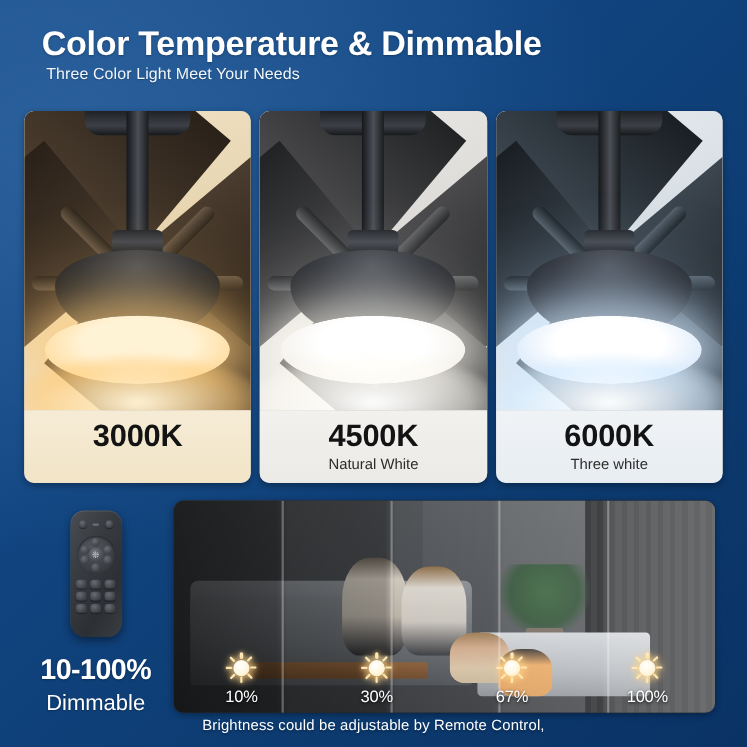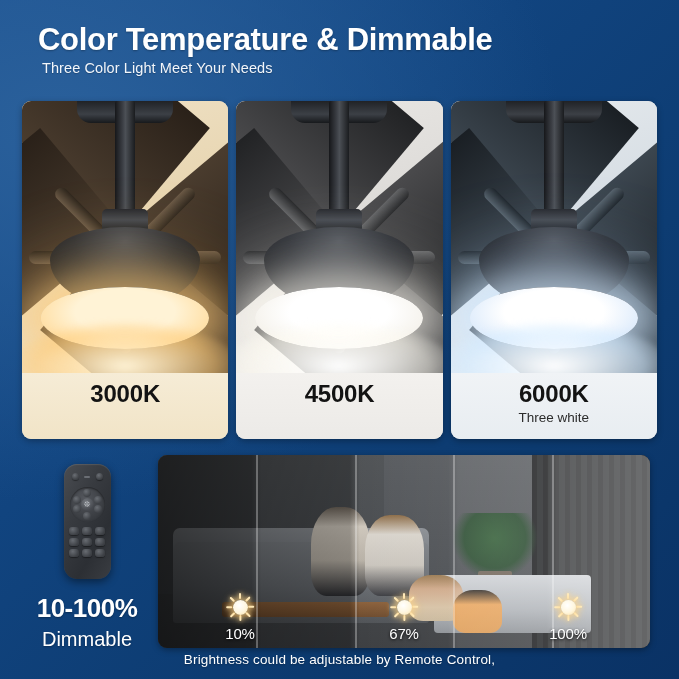--- a/index.html
+++ b/index.html
@@ -154,21 +154,21 @@
   
   .temp-caption {
     position: absolute;
     left: 0; right: 0; bottom: 0;
     height: 66px;
     background: var(--capBg);
     text-align: center;
     padding-top: 7px;
   }
   .kelvin {
-    font-size: 24px;
+    font-size: 28px;
     font-weight: bold;
     color: #131313;
     letter-spacing: -0.2px;
     line-height: 1.15;
   }
   .tname {
     font-size: 13.5px;
     color: #2c2c2c;
     line-height: 1.5;
   }
@@ -522,20 +522,21 @@
         <div class="blade-arm" style="transform:rotate(315deg)"></div>
         <div class="canopy"></div>
         <div class="downrod"></div>
         <div class="collar"></div>
         <div class="motor"></div>
         <div class="lamp"></div>
         <div class="floor-glow"></div>
       </div>
       <div class="temp-caption">
         <div class="kelvin">4500K</div>
+        <div class="tname">Natural White</div>
       </div>
     </div>
 
     <div class="temp-panel p-cool">
       <div class="fan-scene">
         <div class="ceiling"></div>
         <div class="wedge w1"></div>
         <div class="wedge w2"></div>
         <div class="wedge w3"></div>
         <div class="wedge w4"></div>
@@ -640,20 +641,34 @@
           <div class="ray" style="transform:rotate(0deg)   translateY(-14px)"></div>
           <div class="ray" style="transform:rotate(45deg)  translateY(-14px)"></div>
           <div class="ray" style="transform:rotate(90deg)  translateY(-14px)"></div>
           <div class="ray" style="transform:rotate(135deg) translateY(-14px)"></div>
           <div class="ray" style="transform:rotate(180deg) translateY(-14px)"></div>
           <div class="ray" style="transform:rotate(225deg) translateY(-14px)"></div>
           <div class="ray" style="transform:rotate(270deg) translateY(-14px)"></div>
           <div class="ray" style="transform:rotate(315deg) translateY(-14px)"></div>
           <div class="sun-core"></div>
         </div>
+        <div class="pct">30%</div>
+      </div>
+      <div class="step">
+        <div class="sun">
+          <div class="ray" style="transform:rotate(0deg)   translateY(-14px)"></div>
+          <div class="ray" style="transform:rotate(45deg)  translateY(-14px)"></div>
+          <div class="ray" style="transform:rotate(90deg)  translateY(-14px)"></div>
+          <div class="ray" style="transform:rotate(135deg) translateY(-14px)"></div>
+          <div class="ray" style="transform:rotate(180deg) translateY(-14px)"></div>
+          <div class="ray" style="transform:rotate(225deg) translateY(-14px)"></div>
+          <div class="ray" style="transform:rotate(270deg) translateY(-14px)"></div>
+          <div class="ray" style="transform:rotate(315deg) translateY(-14px)"></div>
+          <div class="sun-core"></div>
+        </div>
         <div class="pct">67%</div>
       </div>
       <div class="step">
         <div class="sun">
           <div class="ray" style="transform:rotate(0deg)   translateY(-14px)"></div>
           <div class="ray" style="transform:rotate(45deg)  translateY(-14px)"></div>
           <div class="ray" style="transform:rotate(90deg)  translateY(-14px)"></div>
           <div class="ray" style="transform:rotate(135deg) translateY(-14px)"></div>
           <div class="ray" style="transform:rotate(180deg) translateY(-14px)"></div>
           <div class="ray" style="transform:rotate(225deg) translateY(-14px)"></div>

